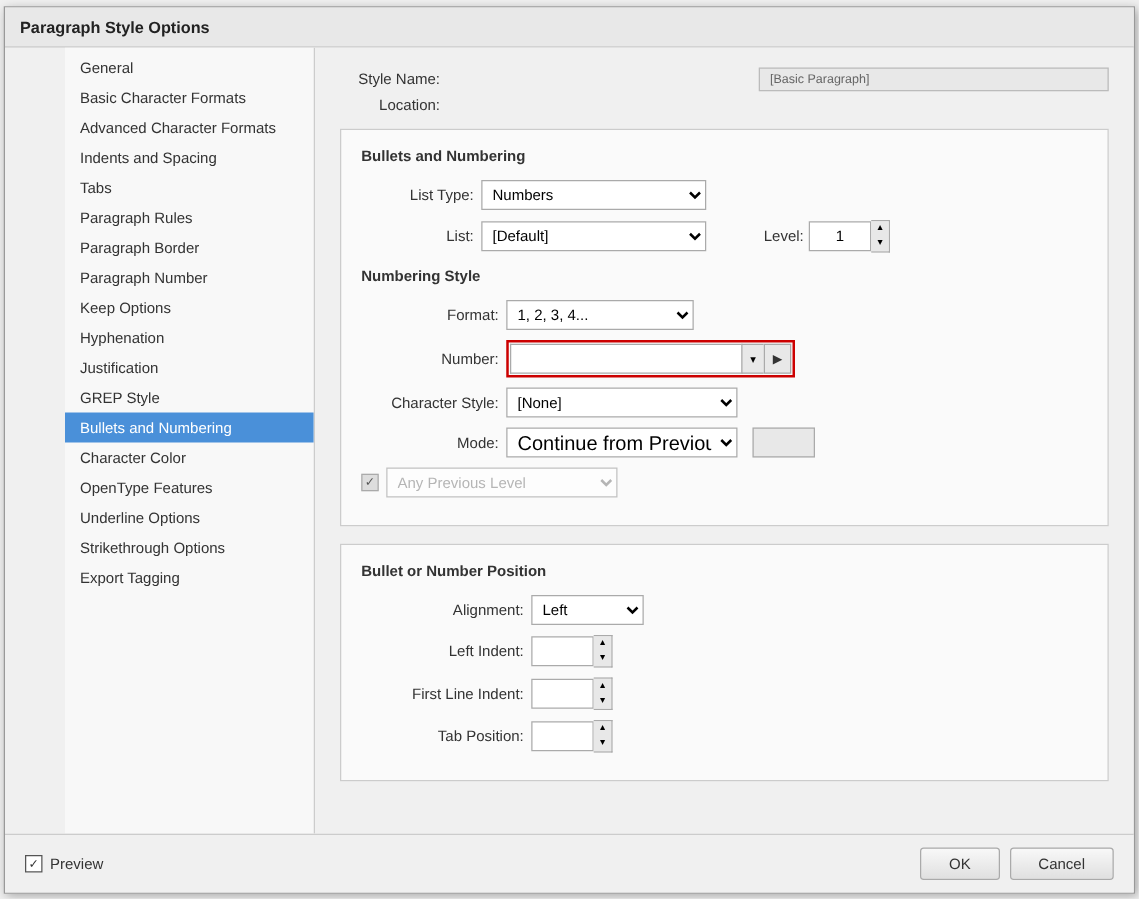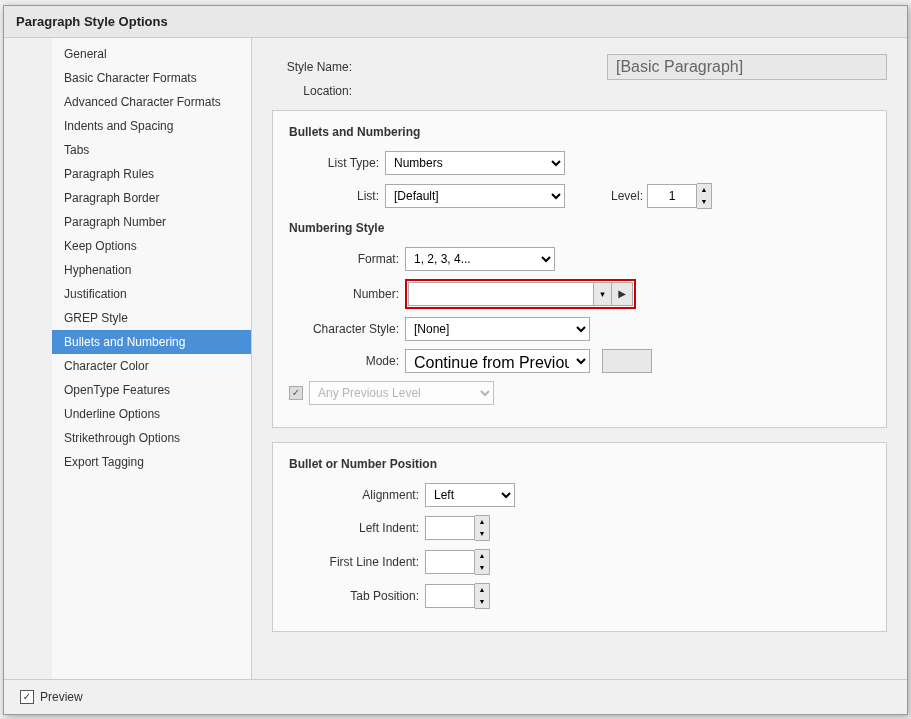--- a/index.html
+++ b/index.html
@@ -70,21 +70,21 @@
     .style-name-label {
       font-size: 12px;
       color: #333;
       min-width: 80px;
       text-align: right;
     }
     .style-name-value {
       background: #e8e8e8;
       border: 1px solid #bbb;
       padding: 3px 8px;
-      font-size: 16px;
+      font-size: 10px;
       color: #666;
       width: 280px;
     }
     .location-row {
       display: flex;
       align-items: center;
       gap: 6px;
       margin-bottom: 12px;
     }
     .location-label {
@@ -462,14 +462,18 @@
         </div>
       </div>
     </div>
   </div>
 
   <div class="dialog-footer">
     <div class="preview-row">
       <div class="preview-checkbox">✓</div>
       <span class="preview-label">Preview</span>
     </div>
+    <div class="footer-buttons">
+      <button class="btn">OK</button>
+      <button class="btn">Cancel</button>
+    </div>
   </div>
 </div>
 
 </body></html>

